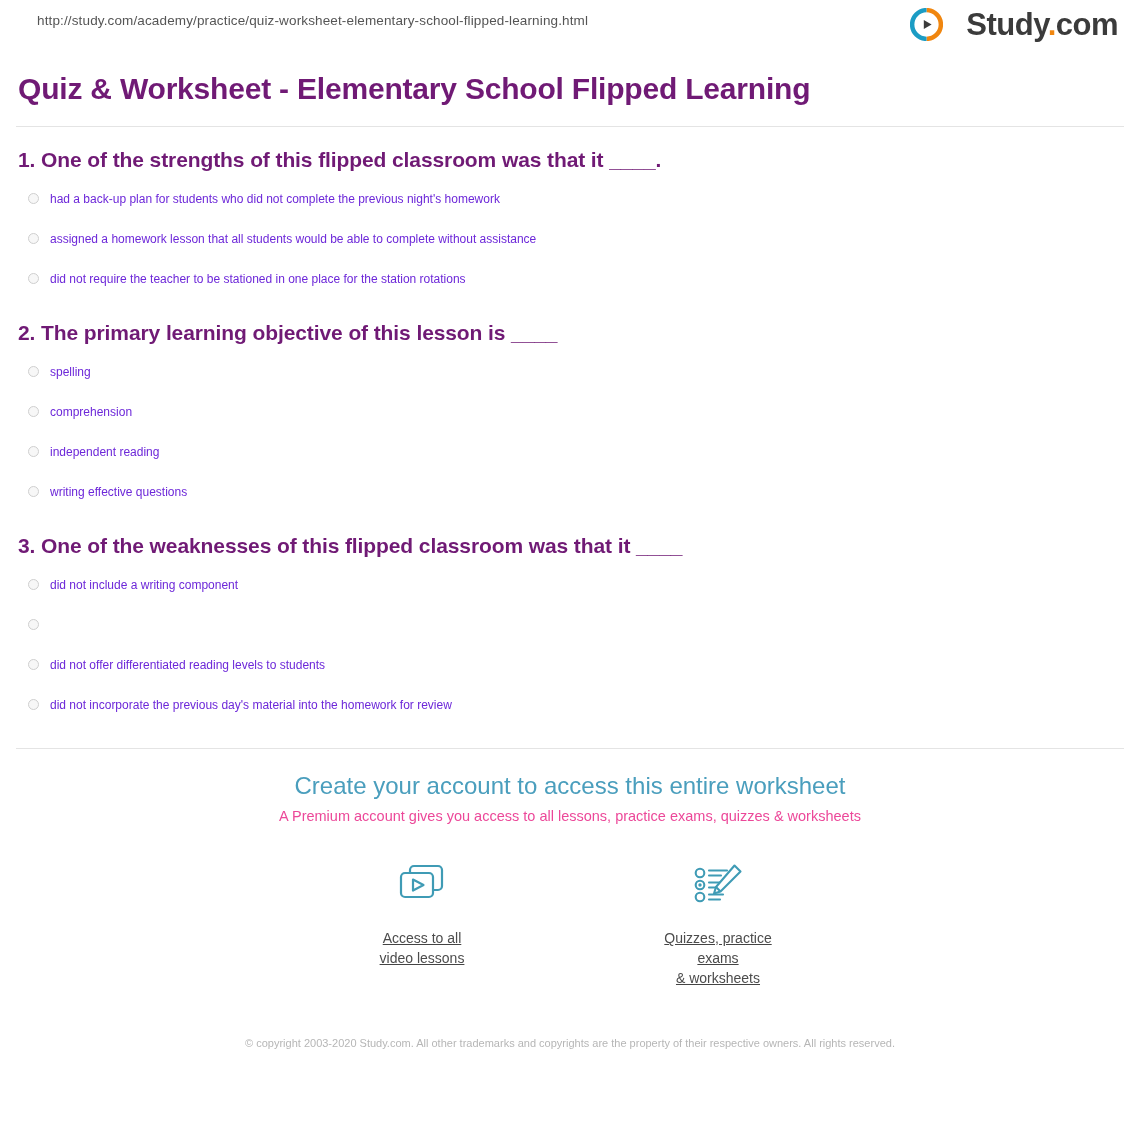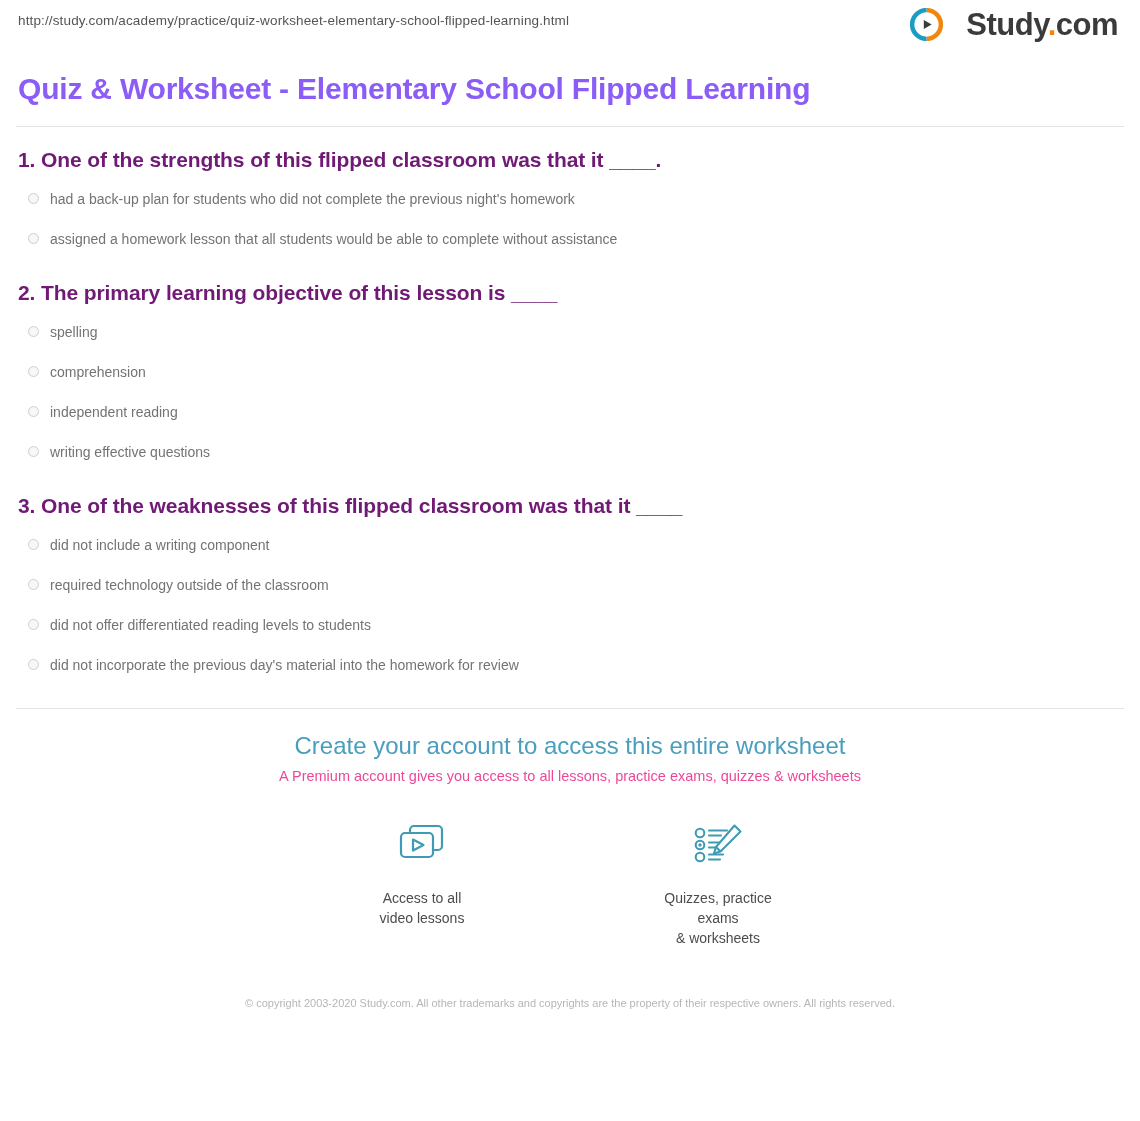--- a/index.html
+++ b/index.html
@@ -13,20 +13,21 @@
     overflow: hidden;
   }
 
   .page { position: relative; width: 1140px; height: 1121px; }
 
   
   .topbar {
     position: relative;
     height: 62px;
     padding: 12px 12px 0 18px;
+    margin-left: 19px;
   }
   .url {
     font-size: 13.5px;
     color: #555555;
     letter-spacing: 0.01em;
     line-height: 18px;
     white-space: nowrap;
   }
   .logo {
     position: absolute;
@@ -45,21 +46,21 @@
     line-height: 33px;
   }
   .logo-dot { color: #f0860f; }
 
   
   .title-wrap { padding: 8px 18px 0 18px; }
   h1.title {
     margin: 0;
     font-size: 30px;
     font-weight: bold;
-    color: #8b5cf6;
+    color: #701a75;
     letter-spacing: -0.2px;
     line-height: 38px;
   }
   .rule {
     height: 1px;
     background: #e4e4e4;
     margin: 18px 16px 0 16px;
   }
 
   
@@ -84,22 +85,22 @@
   .radio {
     flex: 0 0 auto;
     width: 11px;
     height: 11px;
     border-radius: 50%;
     border: 1px solid #cfcfcf;
     background: #f7f7f7;
     margin-right: 11px;
   }
   .answer-label {
-    font-size: 14px;
-    color: #737373;
+    font-size: 12px;
+    color: #6d28d9;
     line-height: 20px;
   }
 
   
   .cta-rule {
     height: 1px;
     background: #e4e4e4;
     margin: 6px 16px 0 16px;
   }
   .cta { text-align: center; padding-top: 24px; }
@@ -114,20 +115,21 @@
     font-size: 14.5px;
     color: #ec4899;
     line-height: 20px;
     margin: 0;
   }
   .features {
     display: flex;
     justify-content: center;
     gap: 146px;
     margin-top: 30px;
+    text-decoration: underline;
   }
   .feature { width: 150px; text-align: center; }
   .feature-icon {
     height: 58px;
     display: flex;
     align-items: center;
     justify-content: center;
   }
   .feature-label {
     margin-top: 14px;
@@ -177,20 +179,24 @@
       <p class="q-text">1. One of the strengths of this flipped classroom was that it ____.</p>
       <ul class="answers">
         <li class="answer">
           <span class="radio"></span>
           <span class="answer-label">had a back-up plan for students who did not complete the previous night's homework</span>
         </li>
         <li class="answer">
           <span class="radio"></span>
           <span class="answer-label">assigned a homework lesson that all students would be able to complete without assistance</span>
         </li>
+        <li class="answer">
+          <span class="radio"></span>
+          <span class="answer-label">did not require the teacher to be stationed in one place for the station rotations</span>
+        </li>
       </ul>
     </div>
 
     <div class="question">
       <p class="q-text">2. The primary learning objective of this lesson is ____</p>
       <ul class="answers">
         <li class="answer">
           <span class="radio"></span>
           <span class="answer-label">spelling</span>
         </li>
@@ -211,21 +217,20 @@
 
     <div class="question">
       <p class="q-text">3. One of the weaknesses of this flipped classroom was that it ____</p>
       <ul class="answers">
         <li class="answer">
           <span class="radio"></span>
           <span class="answer-label">did not include a writing component</span>
         </li>
         <li class="answer">
           <span class="radio"></span>
-          <span class="answer-label">required technology outside of the classroom</span>
         </li>
         <li class="answer">
           <span class="radio"></span>
           <span class="answer-label">did not offer differentiated reading levels to students</span>
         </li>
         <li class="answer">
           <span class="radio"></span>
           <span class="answer-label">did not incorporate the previous day's material into the homework for review</span>
         </li>
       </ul>

